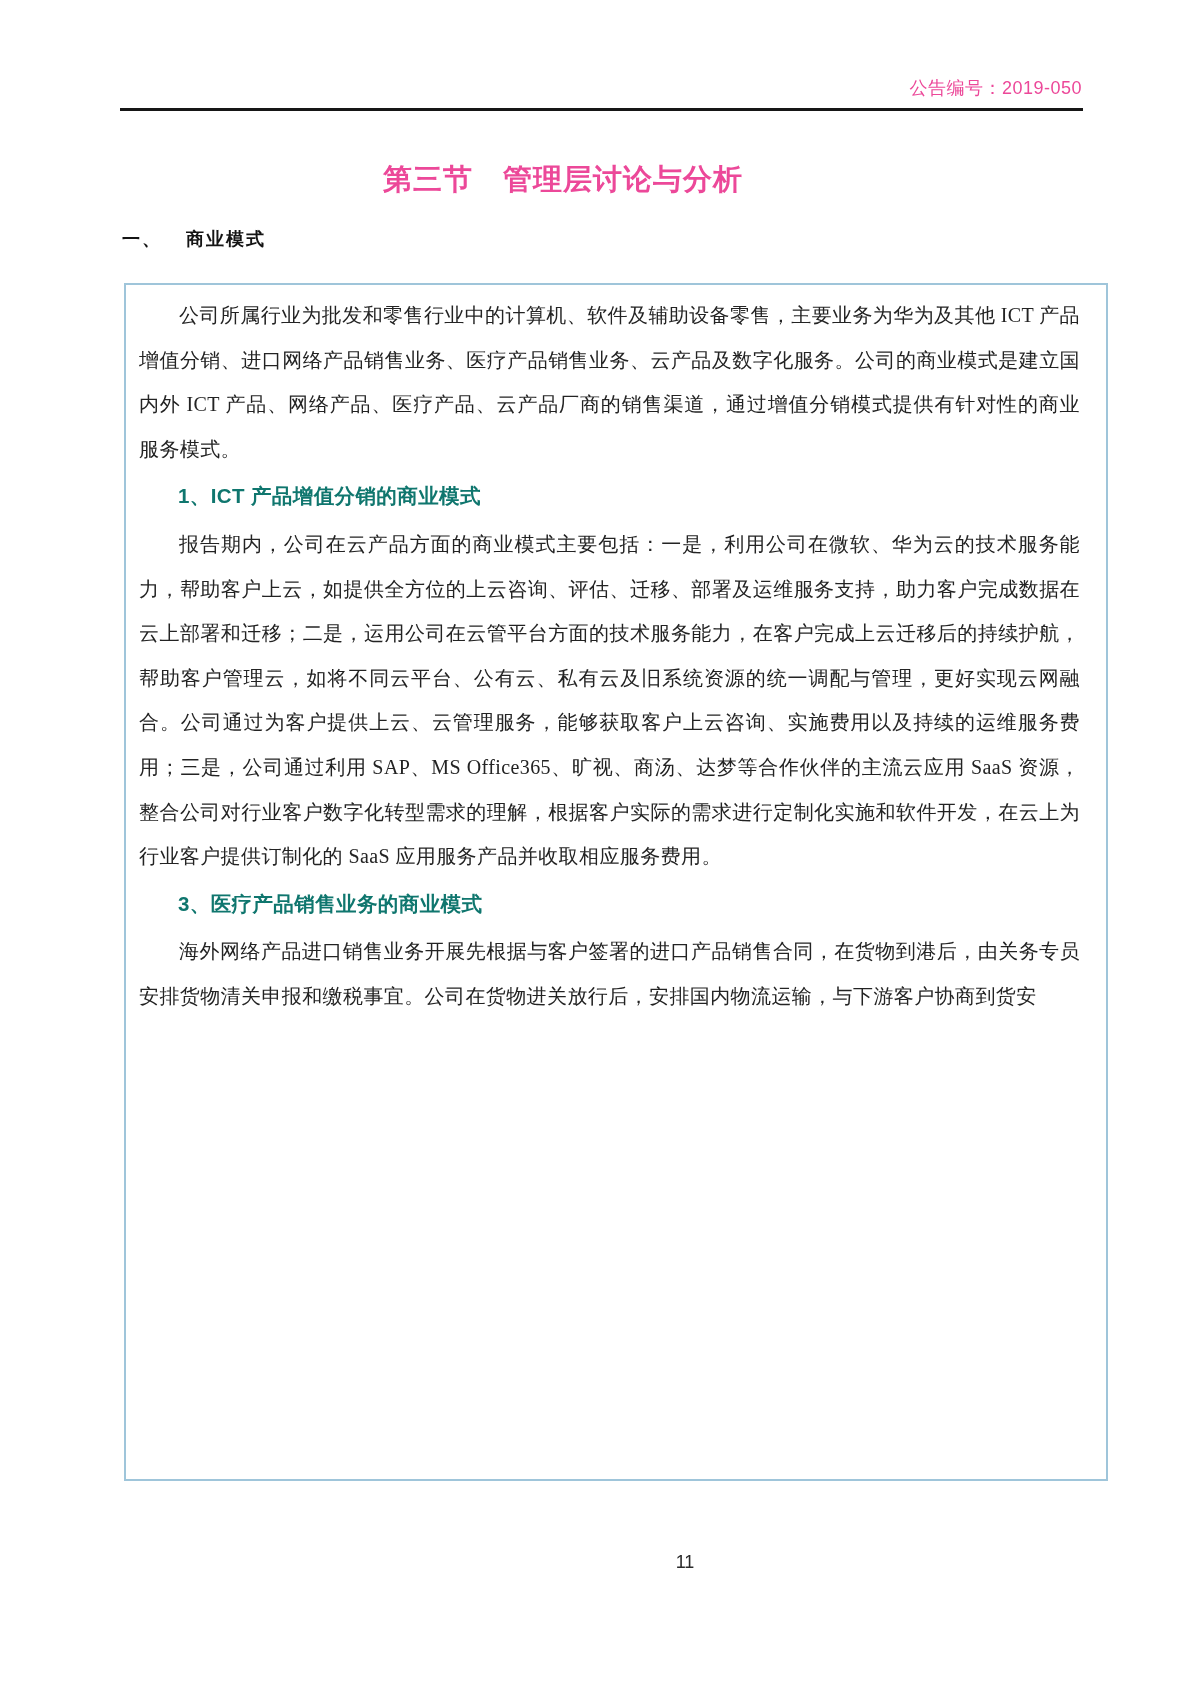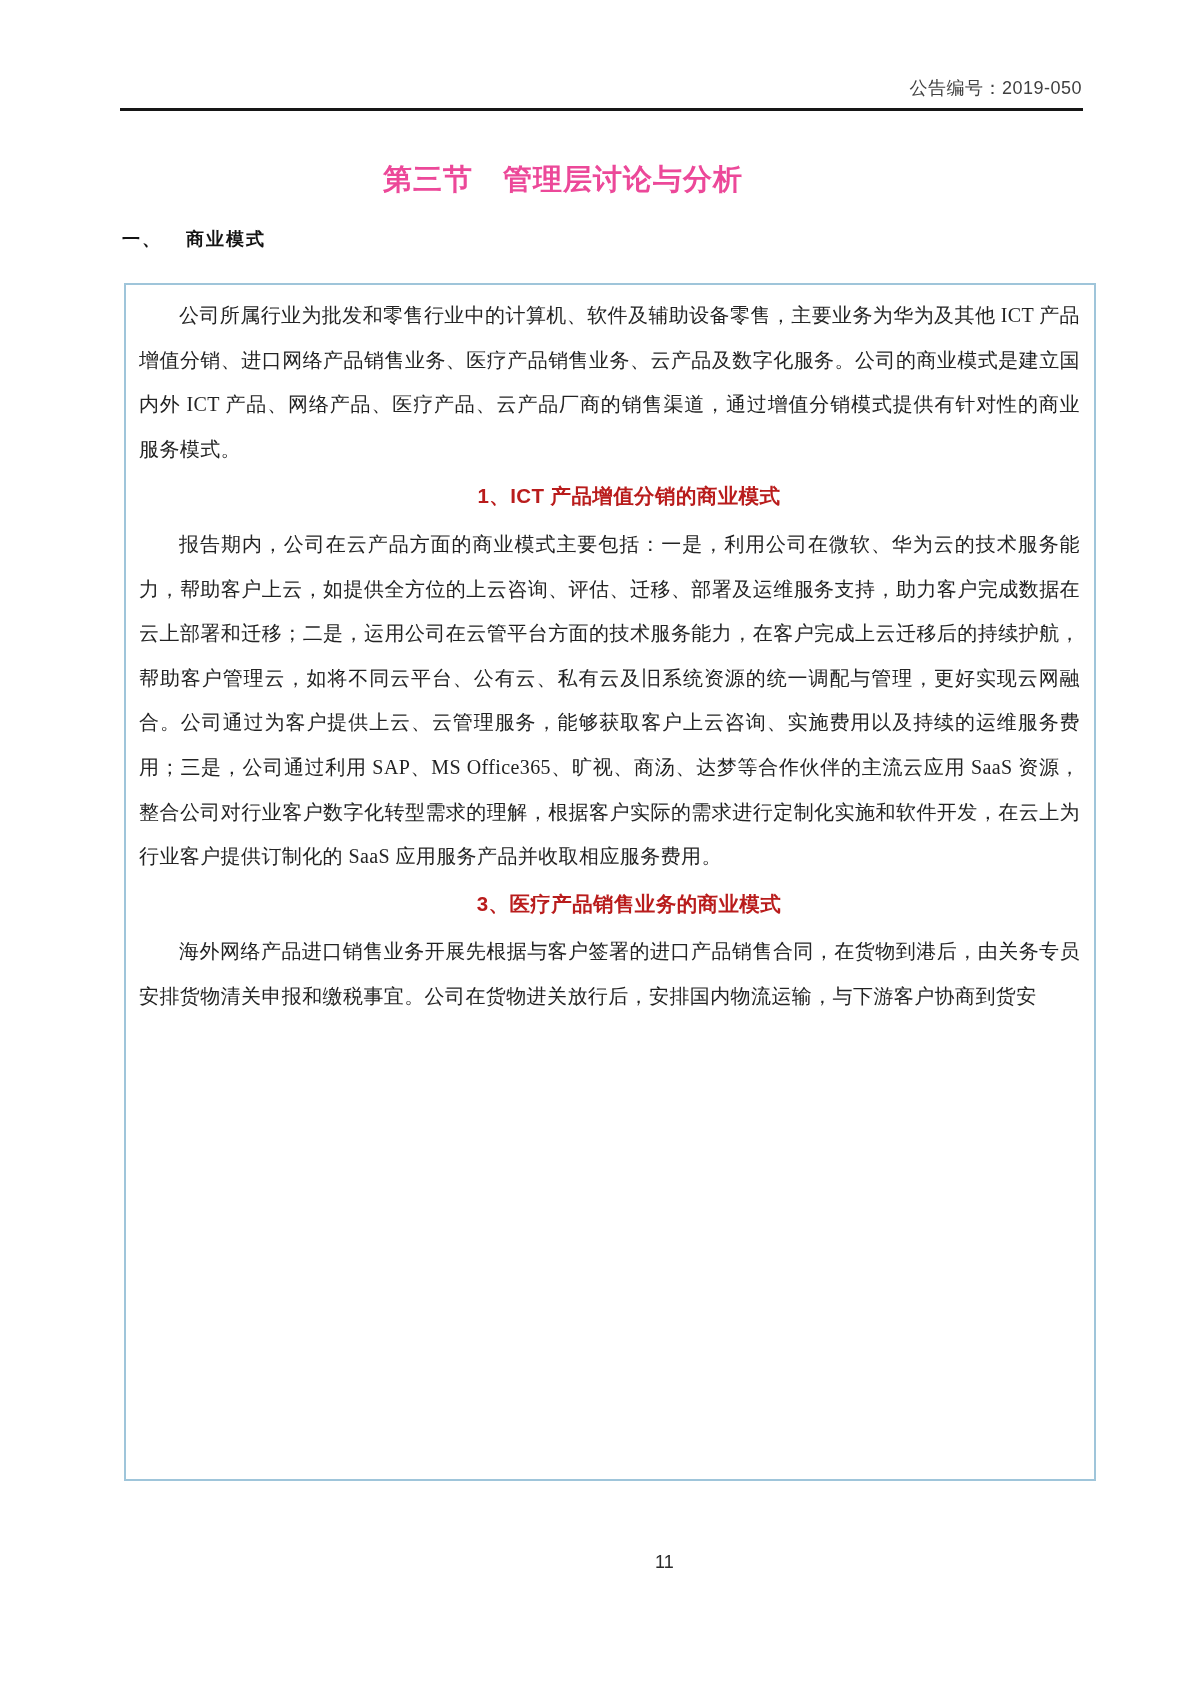--- a/index.html
+++ b/index.html
@@ -16,21 +16,21 @@
     overflow: hidden;
   }
 
   .header-no {
     position: absolute;
     top: 76px;
     right: 118px;
     font-size: 18px;
     letter-spacing: 0.5px;
     font-family: "Liberation Sans", "DejaVu Sans", sans-serif;
-    color: #404040;
+    color: #ec4899;
   }
 
   .header-rule {
     position: absolute;
     top: 108px;
     left: 120px;
     width: 963px;
     height: 3px;
     background: #161616;
   }
@@ -64,51 +64,51 @@
     margin-right: 24px;
   }
 
   .content-box {
     position: absolute;
     top: 283px;
     left: 124px;
     width: 941px;
     height: 1186px;
     border: 2px solid #9fc5da;
-    padding: 8px 14px 0 13px;
+    padding: 8px 26px 0 13px;
     overflow: hidden;
   }
 
   .blk {
     font-size: 20px;
     line-height: 44.6px;
     text-align: justify;
     letter-spacing: 0.4px;
     color: #232323;
   }
   .blk.para {
     text-indent: 2em;
     margin: 0;
   }
   .blk.heading {
     font-weight: bold;
     font-family: "Liberation Sans", "DejaVu Sans", sans-serif;
     text-indent: 1.9em;
     font-size: 20.5px;
     margin: 3px 0;
-    color: #b91c1c;
-    text-align: center;
+    color: #0f766e;
+    text-align: left;
   }
 
   .page-num {
     position: absolute;
     top: 1552px;
     left: 655px;
     width: 60px;
-    text-align: left;
+    text-align: center;
     font-size: 18px;
     font-family: "Liberation Sans", "DejaVu Sans", sans-serif;
     color: #2a2a2a;
   }
 </style>
 </head>
 <body>
 
 <div class="header-no">公告编号：2019-050</div>
 

